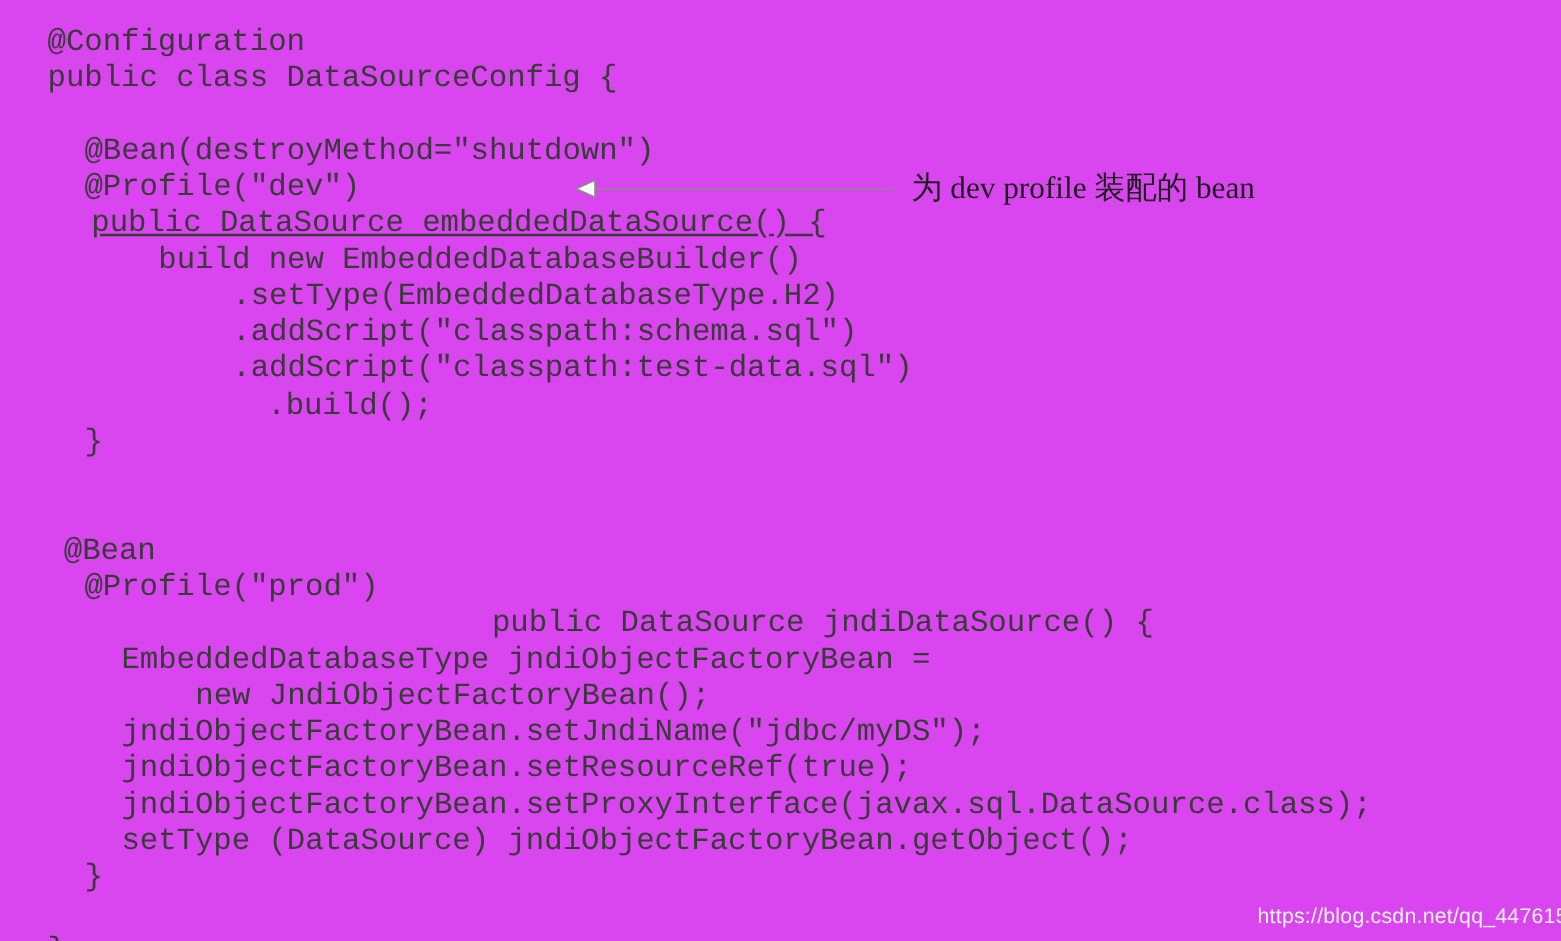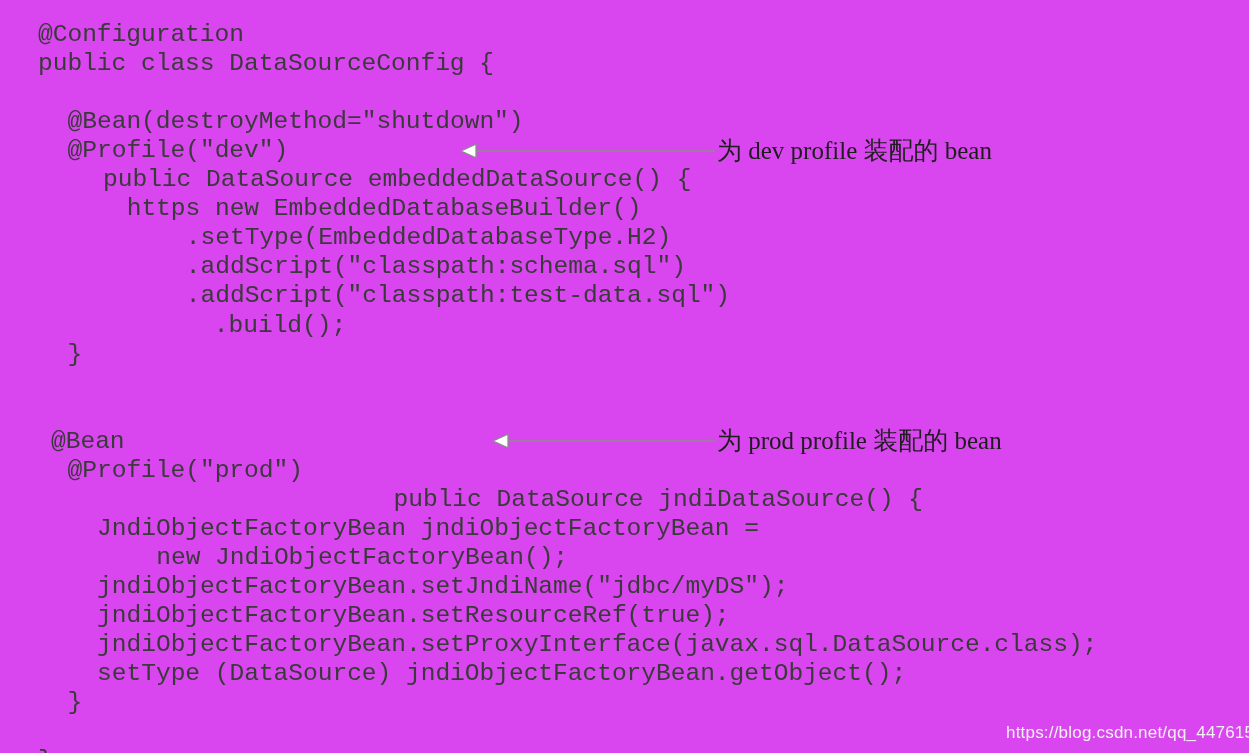--- a/index.html
+++ b/index.html
@@ -60,21 +60,21 @@
     flex: none;
   }
 
   .callout-label {
     flex: none;
     font-family: "Liberation Serif", "DejaVu Serif", serif;
     font-size: 25px;
     line-height: 32px;
     color: #1d1d1d;
     white-space: pre;
-    margin-left: 0;
+    margin-left: 12px;
   }
 
   
   .watermark {
     position: absolute;
     font-family: "Liberation Sans", "DejaVu Sans", sans-serif;
     font-size: 17px;
     line-height: 20px;
     color: #f1f1f1;
     white-space: pre;
@@ -86,54 +86,47 @@
 <body>
 
 <div id="page">
 
   <div class="code-block" id="code-block">
       <div class="code-line" style="top: 20px;"><span class="txt" style="margin-left: 38px;">@Configuration</span></div>
       <div class="code-line" style="top: 49.05px;"><span class="txt" style="margin-left: 38px;">public class DataSourceConfig {</span></div>
       <div class="code-line" style="top: 78.1px;"><span class="txt" style="margin-left: 38px;"></span></div>
       <div class="code-line" style="top: 107.15px;"><span class="txt" style="margin-left: 67.56px;">@Bean(destroyMethod="shutdown")</span></div>
       <div class="code-line" style="top: 136.2px;"><span class="txt" style="margin-left: 67.56px;">@Profile("dev")</span></div>
-      <div class="code-line" style="top: 165.25px;"><span class="txt" style="margin-left: 103px;">public DataSource embeddedDataSource() {</span></div>
-      <div class="code-line" style="top: 194.3px;"><span class="txt" style="margin-left: 126.68px;">https new EmbeddedDatabaseBuilder()</span></div>
+      <div class="code-line" style="top: 165.25px;"><span class="txt" style="margin-left: 73px; text-decoration: underline;">public DataSource embeddedDataSource() {</span></div>
+      <div class="code-line" style="top: 194.3px;"><span class="txt" style="margin-left: 126.68px;">build new EmbeddedDatabaseBuilder()</span></div>
       <div class="code-line" style="top: 223.35px;"><span class="txt" style="margin-left: 185.8px;">.setType(EmbeddedDatabaseType.H2)</span></div>
       <div class="code-line" style="top: 252.4px;"><span class="txt" style="margin-left: 185.8px;">.addScript("classpath:schema.sql")</span></div>
       <div class="code-line" style="top: 281.45px;"><span class="txt" style="margin-left: 185.8px;">.addScript("classpath:test-data.sql")</span></div>
       <div class="code-line" style="top: 310.5px; padding-left: 28px;"><span class="txt" style="margin-left: 185.8px;">.build();</span></div>
       <div class="code-line" style="top: 339.55px;"><span class="txt" style="margin-left: 67.56px;">}</span></div>
       <div class="code-line" style="top: 368.6px;"><span class="txt" style="margin-left: 38px;"></span></div>
       <div class="code-line" style="top: 397.65px;"><span class="txt" style="margin-left: 38px;"></span></div>
       <div class="code-line" style="top: 426.7px;"><span class="txt" style="margin-left: 51px;">@Bean</span></div>
       <div class="code-line" style="top: 455.75px;"><span class="txt" style="margin-left: 67.56px;">@Profile("prod")</span></div>
       <div class="code-line" style="top: 484.8px; text-align: center;"><span class="txt" style="margin-left: 67.56px;">public DataSource jndiDataSource() {</span></div>
-      <div class="code-line" style="top: 513.85px;"><span class="txt" style="margin-left: 97.12px;">JndiObjectFactoryBean jndiObjectFactoryBean =</span></div>
+      <div class="code-line" style="top: 513.85px;"><span class="txt" style="margin-left: 97.12px;">EmbeddedDatabaseType jndiObjectFactoryBean =</span></div>
       <div class="code-line" style="top: 542.9px;"><span class="txt" style="margin-left: 156.24px;">new JndiObjectFactoryBean();</span></div>
       <div class="code-line" style="top: 571.95px;"><span class="txt" style="margin-left: 97.12px;">jndiObjectFactoryBean.setJndiName("jdbc/myDS");</span></div>
       <div class="code-line" style="top: 601px;"><span class="txt" style="margin-left: 97.12px;">jndiObjectFactoryBean.setResourceRef(true);</span></div>
       <div class="code-line" style="top: 630.05px;"><span class="txt" style="margin-left: 97.12px;">jndiObjectFactoryBean.setProxyInterface(javax.sql.DataSource.class);</span></div>
       <div class="code-line" style="top: 659.1px;"><span class="txt" style="margin-left: 97.12px;">setType (DataSource) jndiObjectFactoryBean.getObject();</span></div>
       <div class="code-line" style="top: 688.15px;"><span class="txt" style="margin-left: 67.56px;">}</span></div>
       <div class="code-line" style="top: 717.2px;"><span class="txt" style="margin-left: 38px;"></span></div>
       <div class="code-line" style="top: 746.25px;"><span class="txt" style="margin-left: 38px;">}</span></div>
     </div>
 
   <div class="callout" style="left:459px; top:135px;">
     <svg class="callout-arrow" width="258" height="18" viewBox="0 0 258 18" aria-hidden="true">
       <polygon points="2,9 17,2.2 17,15.8" fill="#ffffff" stroke="#8c8c8c" stroke-width="1.3" stroke-linejoin="round"></polygon>
       <line x1="17" y1="9" x2="256" y2="9" stroke="#8c8c8c" stroke-width="1.3"></line>
     </svg>
     <span class="callout-label">为 dev profile 装配的 bean</span>
   </div>
 
-  <div class="callout" style="left:491px; top:425px;">
-    <svg class="callout-arrow" width="226" height="18" viewBox="0 0 226 18" aria-hidden="true">
-      <polygon points="2,9 17,2.2 17,15.8" fill="#ffffff" stroke="#8c8c8c" stroke-width="1.3" stroke-linejoin="round"></polygon>
-      <line x1="17" y1="9" x2="224" y2="9" stroke="#8c8c8c" stroke-width="1.3"></line>
-    </svg>
-    <span class="callout-label">为 prod profile 装配的 bean</span>
-  </div>
 
   <div class="watermark" style="left:1006px; top:723px;">https://blog.csdn.net/qq_44761507</div>
 
 </div>
 
 </body></html>

